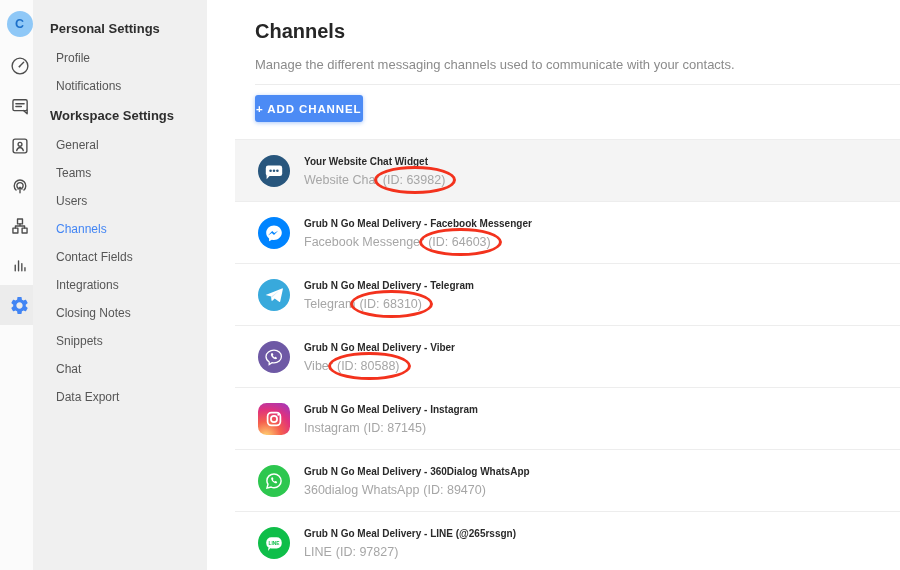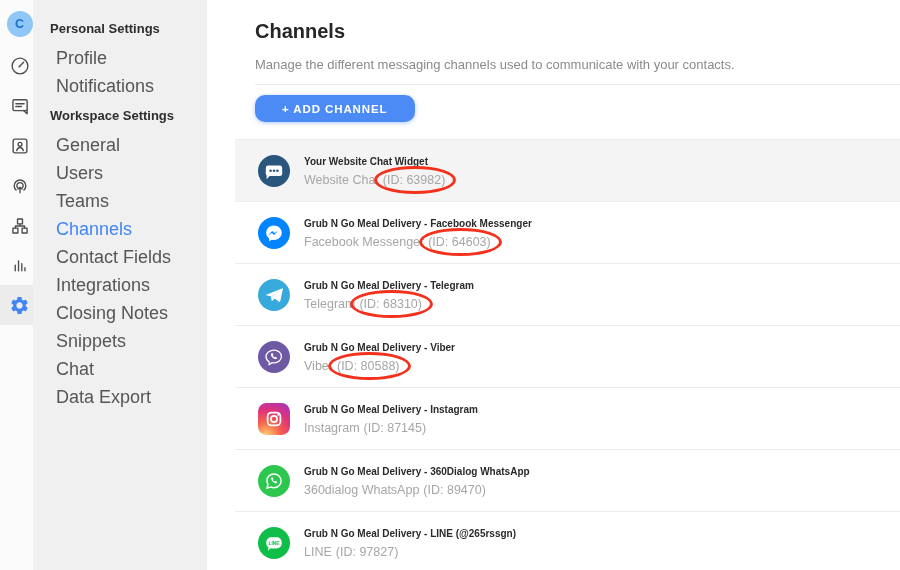--- a/index.html
+++ b/index.html
@@ -35,38 +35,38 @@
   .sidebar {
     position:absolute; left:33px; top:0; width:174px; height:570px;
     background:#f0f0f0; padding-top:13px;
   }
   .sb-section + .sb-section { }
   .sb-title {
     margin:0; font-size:13px; font-weight:bold; color:#2e2e2e;
     padding:8px 10px 8px 17px;
   }
   .sb-item {
-    font-size:18px; color:#565656; padding:7.5px 10px 7.5px 23px;
+    font-size:12px; color:#565656; padding:7.5px 10px 7.5px 23px;
     cursor:pointer; line-height:13px;
   }
   .sb-item.active { color:#4285f4; }
 
   
   .main {
     position:absolute; left:215px; top:0; right:0; bottom:0;
     background:#fff; padding:0 0 0 40px;
   }
   .page-title {
     margin:20px 0 0; font-size:20px; font-weight:bold; color:#262626;
   }
   .page-desc { margin:14px 0 12px; font-size:13px; color:#8b8b8b; }
   .head-divider { border:none; border-top:1px solid #ececec; margin:11px 0 0; }
   .add-btn {
     margin-top:10px; display:inline-flex; align-items:center;
-    height:27px; padding:0 27px; border:none; border-radius:10px;
+    height:27px; padding:0 1px; border:none; border-radius:3px;
     background:#4c8bf5; color:#fff; font-family:inherit;
     font-size:11.5px; font-weight:bold; letter-spacing:.9px;
     cursor:pointer; box-shadow:0 1px 4px rgba(66,133,244,.45);
   }
 
   .channel-list { margin:17px 0 0 -20px; border-top:1px solid #ededed; }
   .channel-row {
     height:62px; border-bottom:1px solid #ededed;
     display:flex; align-items:center; padding-left:23px; cursor:pointer;
   }
@@ -137,22 +137,22 @@
 
 <aside class="sidebar">
     <div class="sb-section">
       <h3 class="sb-title">Personal Settings</h3>
       <div class="sb-item">Profile</div>
       <div class="sb-item">Notifications</div>
     </div>
     <div class="sb-section">
       <h3 class="sb-title">Workspace Settings</h3>
       <div class="sb-item">General</div>
+      <div class="sb-item">Teams</div>
       <div class="sb-item">Users</div>
-      <div class="sb-item">Teams</div>
       <div class="sb-item active">Channels</div>
       <div class="sb-item">Contact Fields</div>
       <div class="sb-item">Integrations</div>
       <div class="sb-item">Closing Notes</div>
       <div class="sb-item">Snippets</div>
       <div class="sb-item">Chat</div>
       <div class="sb-item">Data Export</div>
     </div>
   </aside>
 

